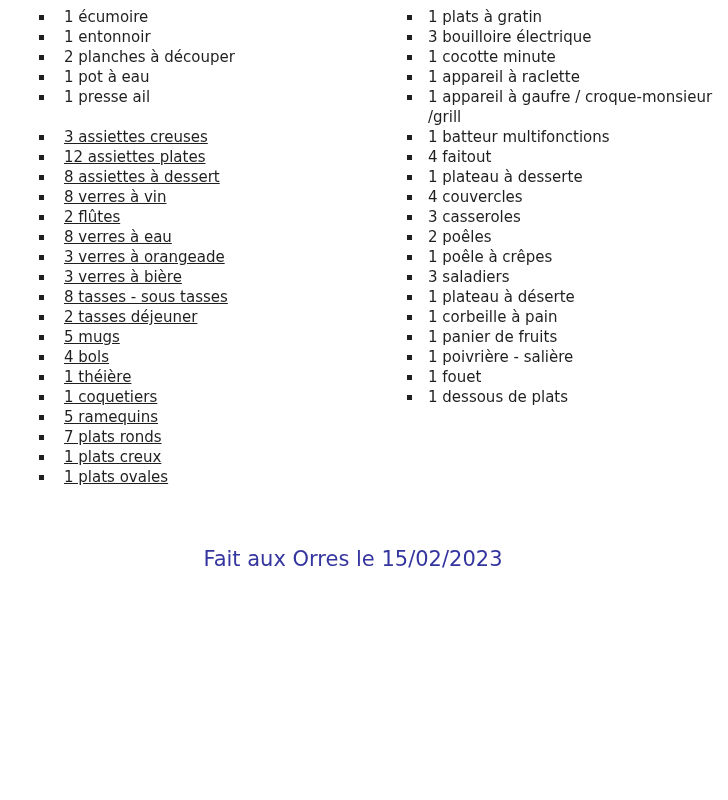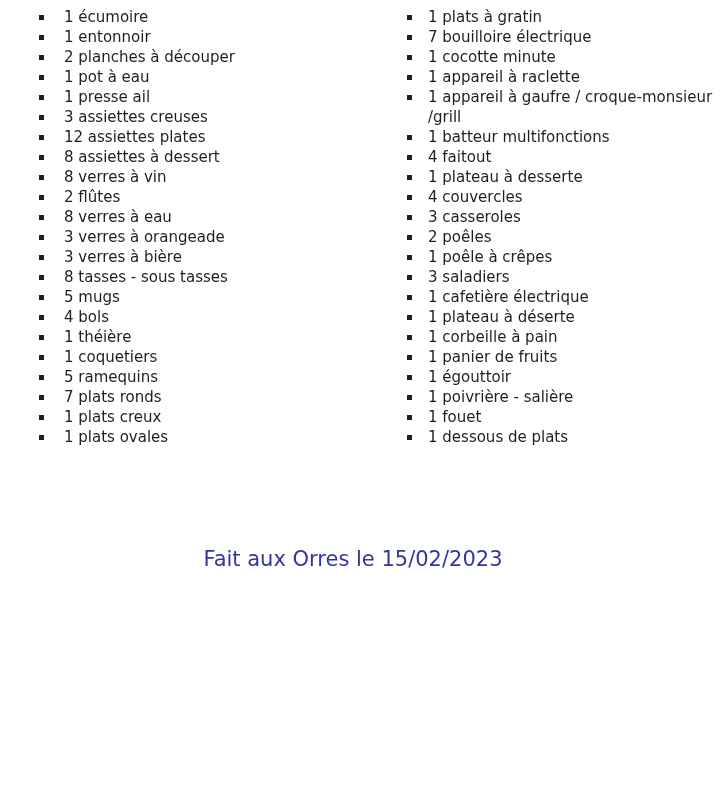--- a/index.html
+++ b/index.html
@@ -28,20 +28,22 @@
   }
   .col-left {
     left: 38px;
     width: 330px;
   }
   .col-right {
     left: 406px;
     width: 322px;
   }
   .group + .group {
+    margin-top: 20px;
+    text-decoration: underline;
   }
   .item {
     display: flex;
     align-items: center;
   }
   .bullet {
     position: relative;
     height: 20px;
   }
   .col-left .bullet { flex: 0 0 26px; }
@@ -131,20 +133,24 @@
         <div class="item">
           <span class="bullet"></span>
           <span class="item-text">3 verres à bière</span>
         </div>
         <div class="item">
           <span class="bullet"></span>
           <span class="item-text">8 tasses - sous tasses</span>
         </div>
         <div class="item">
           <span class="bullet"></span>
+          <span class="item-text">2 tasses déjeuner</span>
+        </div>
+        <div class="item">
+          <span class="bullet"></span>
           <span class="item-text">5 mugs</span>
         </div>
         <div class="item">
           <span class="bullet"></span>
           <span class="item-text">4 bols</span>
         </div>
         <div class="item">
           <span class="bullet"></span>
           <span class="item-text">1 théière</span>
         </div>
@@ -170,21 +176,21 @@
         </div>
       </div>
     </div>
   <div class="col col-right">
       <div class="item">
         <span class="bullet"></span>
         <span class="item-text">1 plats à gratin</span>
       </div>
       <div class="item">
         <span class="bullet"></span>
-        <span class="item-text">7 bouilloire électrique</span>
+        <span class="item-text">3 bouilloire électrique</span>
       </div>
       <div class="item">
         <span class="bullet"></span>
         <span class="item-text">1 cocotte minute</span>
       </div>
       <div class="item">
         <span class="bullet"></span>
         <span class="item-text">1 appareil à raclette</span>
       </div>
       <div class="item">
@@ -222,37 +228,29 @@
       <div class="item">
         <span class="bullet"></span>
         <span class="item-text">1 poêle à crêpes</span>
       </div>
       <div class="item">
         <span class="bullet"></span>
         <span class="item-text">3 saladiers</span>
       </div>
       <div class="item">
         <span class="bullet"></span>
-        <span class="item-text">1 cafetière électrique</span>
-      </div>
-      <div class="item">
-        <span class="bullet"></span>
         <span class="item-text">1 plateau à déserte</span>
       </div>
       <div class="item">
         <span class="bullet"></span>
         <span class="item-text">1 corbeille à pain</span>
       </div>
       <div class="item">
         <span class="bullet"></span>
         <span class="item-text">1 panier de fruits</span>
-      </div>
-      <div class="item">
-        <span class="bullet"></span>
-        <span class="item-text">1 égouttoir</span>
       </div>
       <div class="item">
         <span class="bullet"></span>
         <span class="item-text">1 poivrière - salière</span>
       </div>
       <div class="item">
         <span class="bullet"></span>
         <span class="item-text">1 fouet</span>
       </div>
       <div class="item">

